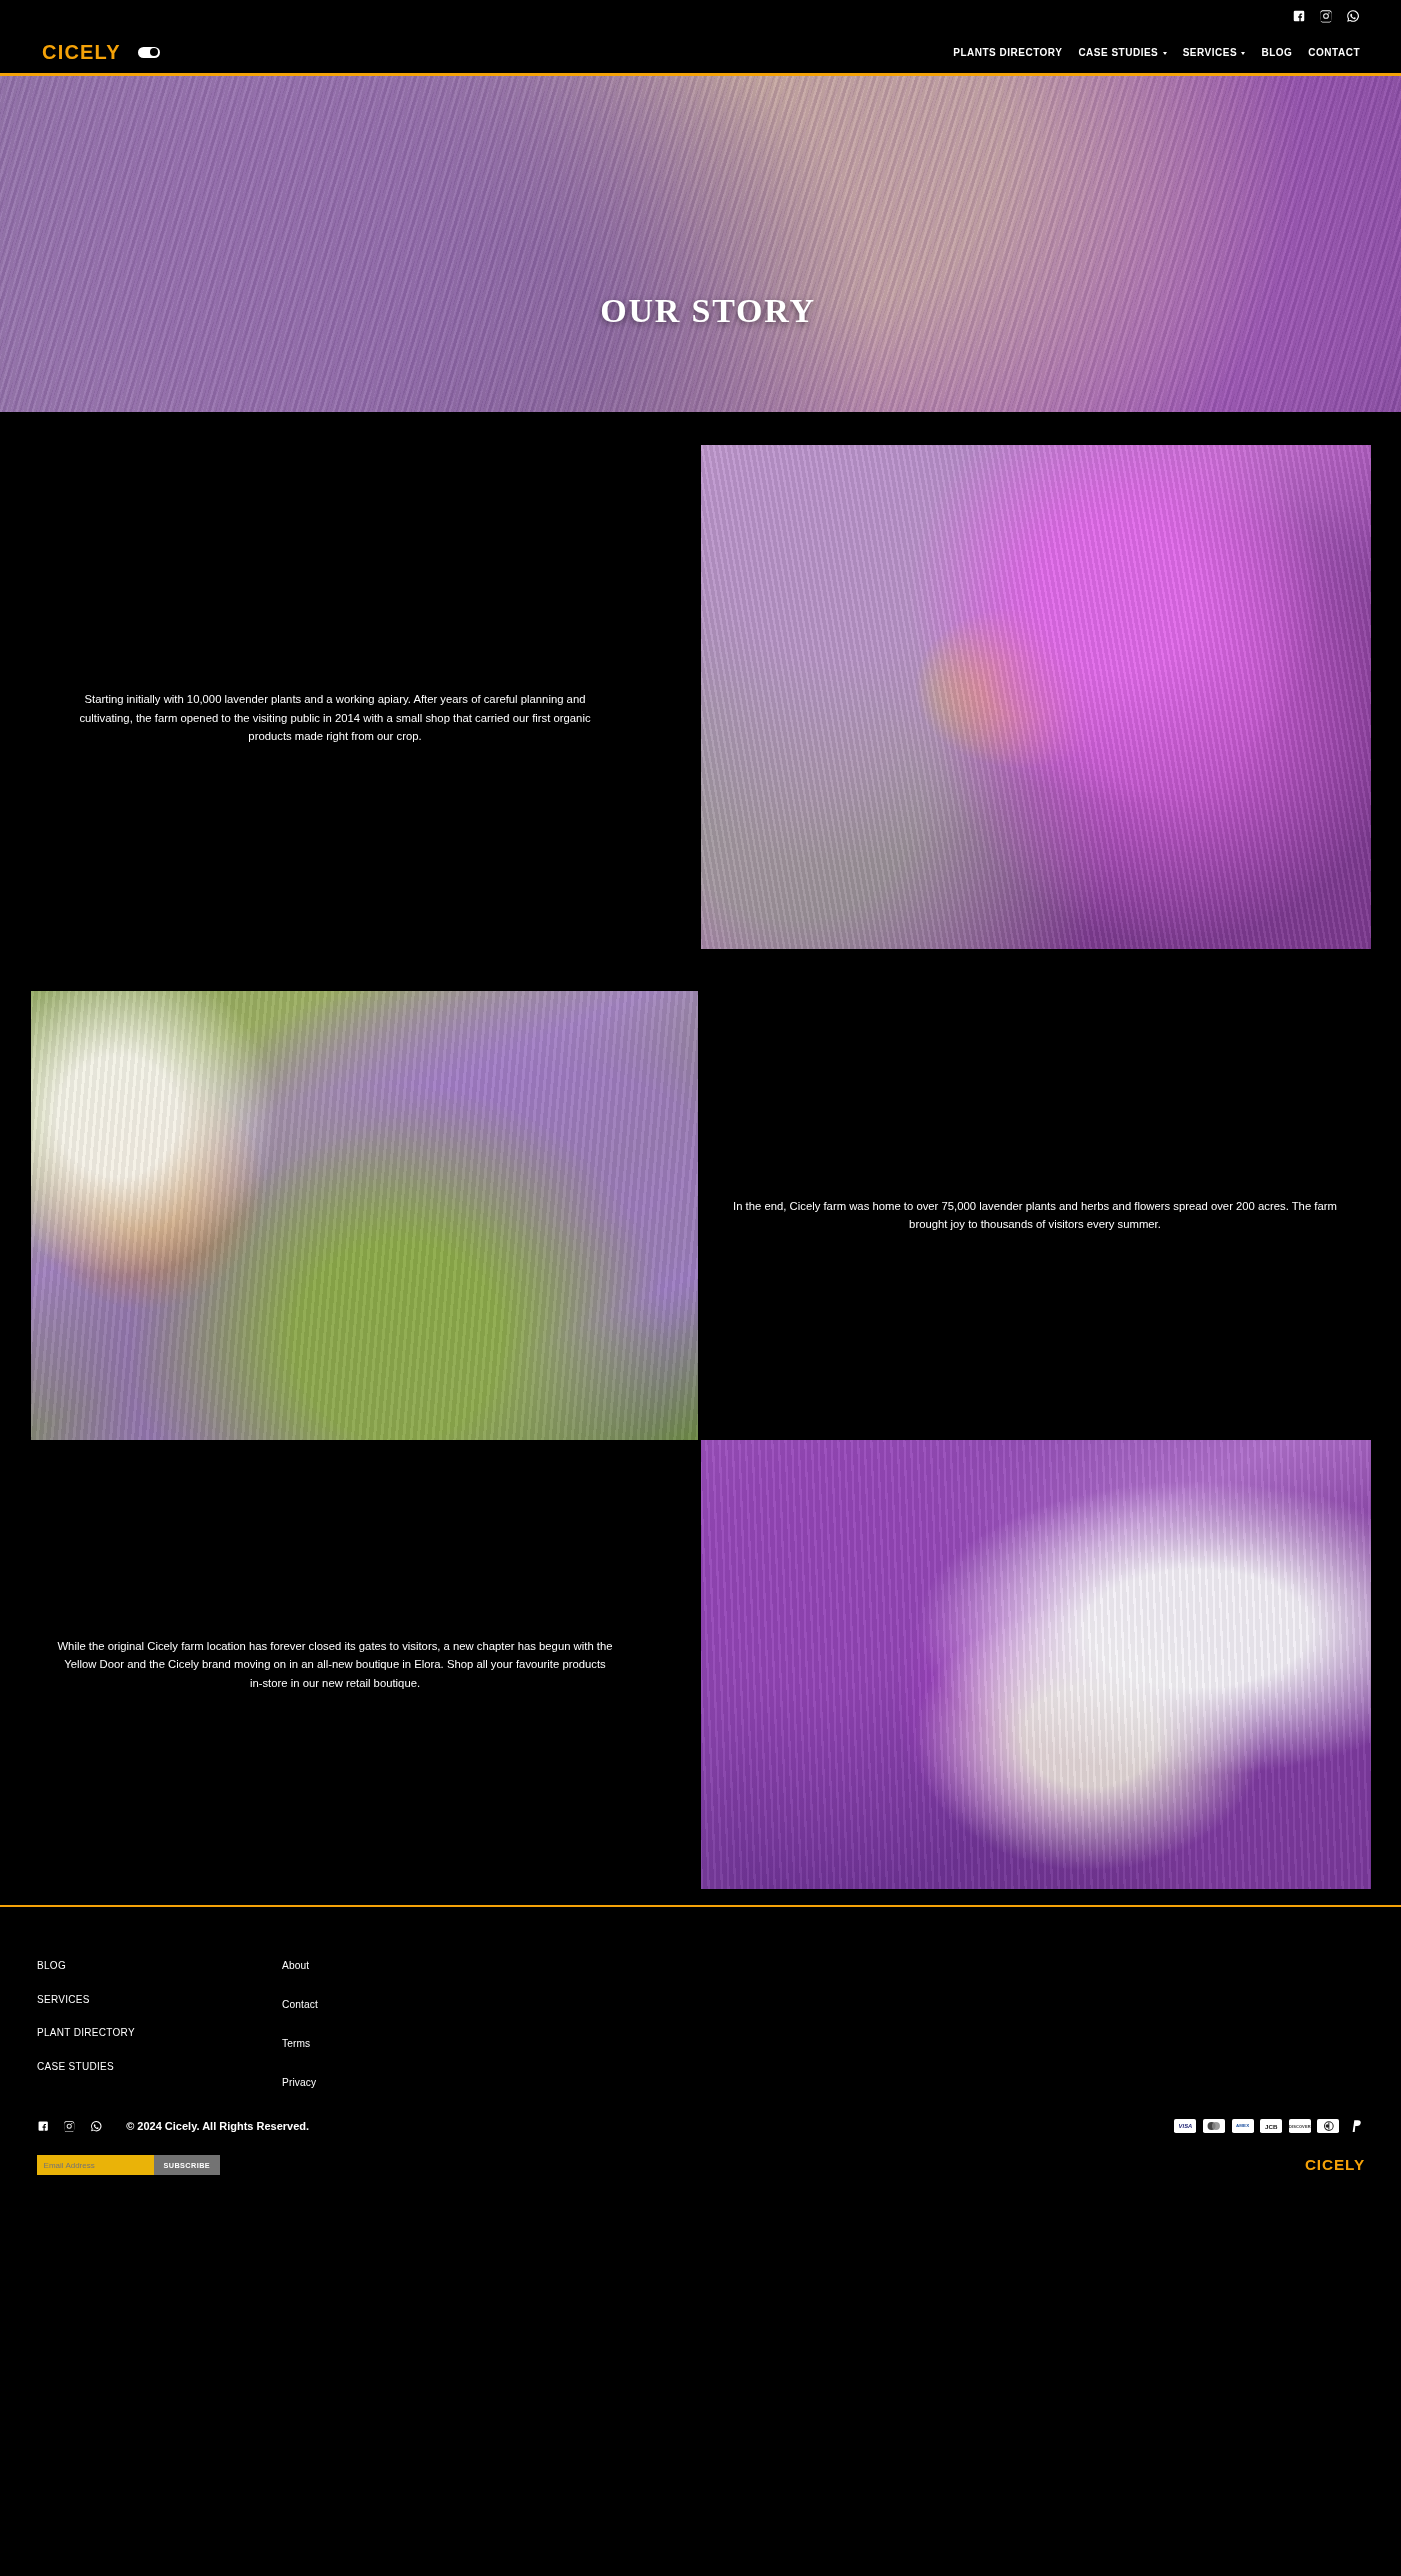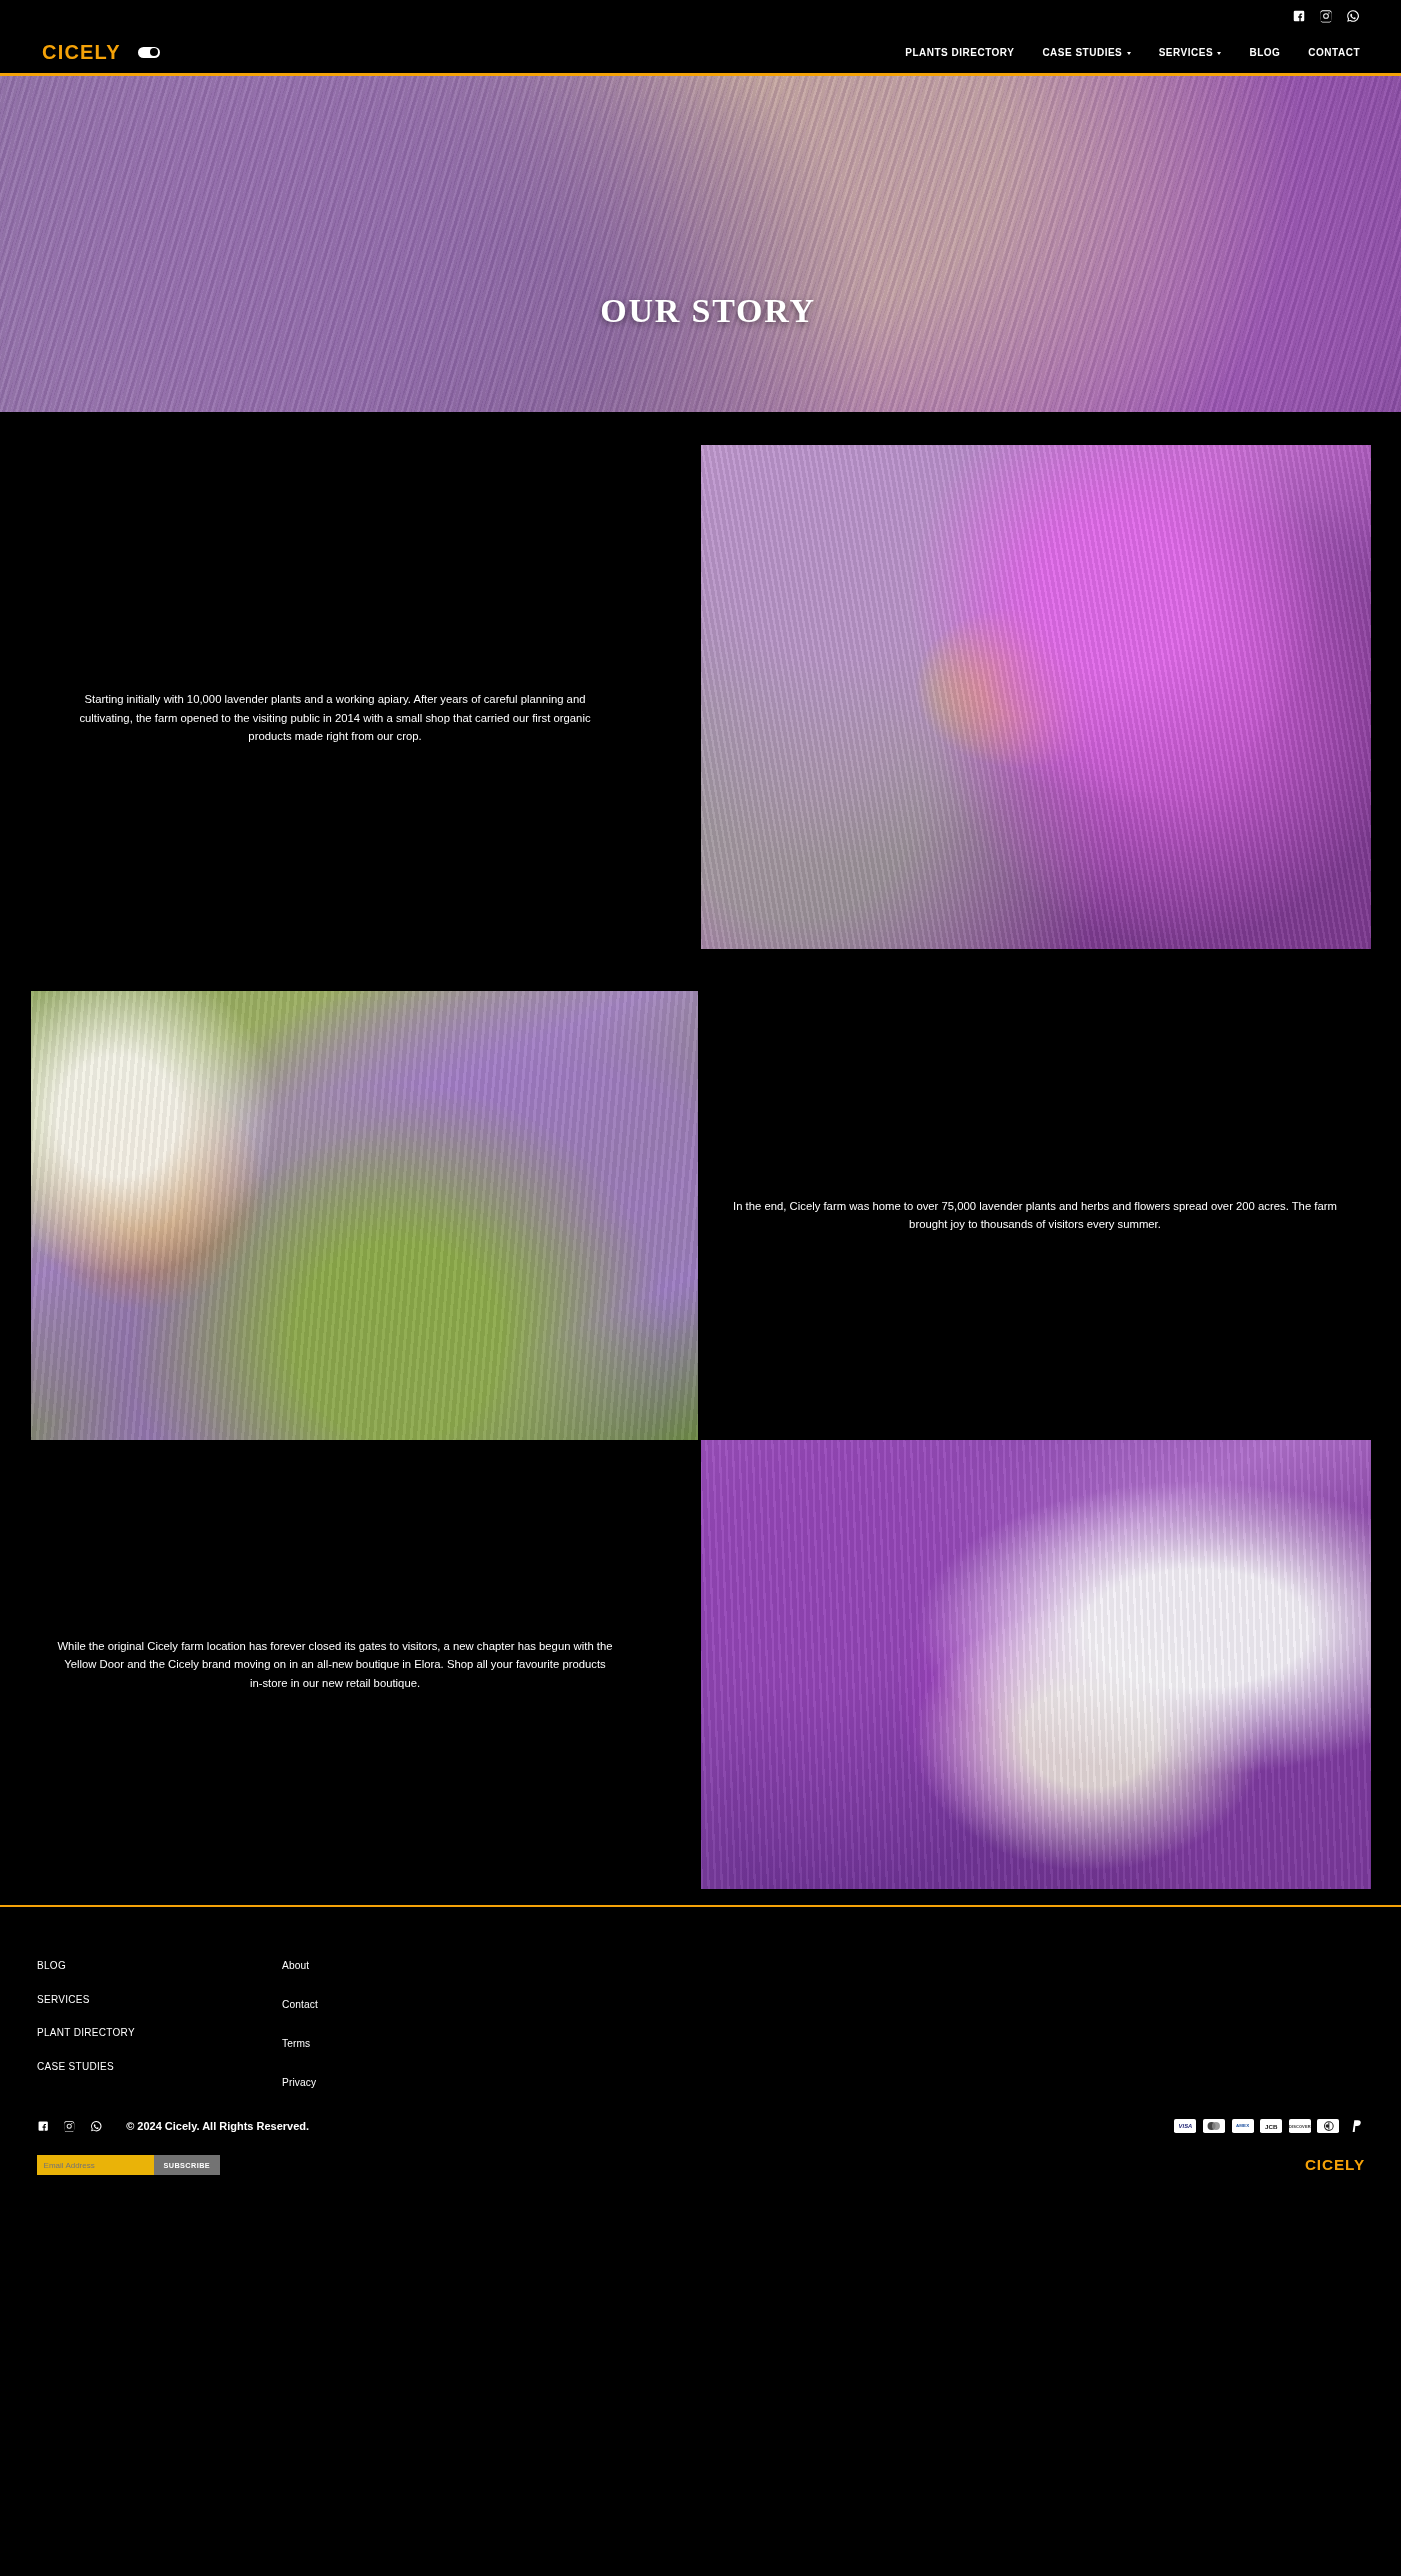--- a/index.html
+++ b/index.html
@@ -15,21 +15,21 @@
   .social-row { display:flex; align-items:center; gap:13px; }
   .soc { width:14px; height:14px; display:block; }
   .soc svg { width:100%; height:100%; fill:#fff; display:block; }
 
   
   .navbar { height:41px; background:#000; display:flex; align-items:center; padding:0 42px; position:relative; }
   .brand-wrap { display:flex; align-items:center; gap:17.5px; }
   .brand { color:#f5a208; font-size:20px; font-weight:bold; letter-spacing:1.2px; font-family:"Liberation Sans", sans-serif; }
   .mode-toggle { width:22px; height:11.7px; border-radius:6.6px; background:#fff; position:relative; cursor:pointer; }
   .mode-toggle::after { content:""; position:absolute; top:1.8px; right:1.8px; width:8px; height:8px; border-radius:50%; background:#000; }
-  .nav-links { margin-left:auto; display:flex; align-items:center; gap:28px; }
+  .nav-links { margin-left:auto; display:flex; align-items:center; gap:16px; }
   .nav-link { color:#fff; font-size:10px; font-weight:bold; letter-spacing:0.5px; display:flex; align-items:center; gap:4.4px; cursor:pointer; white-space:nowrap; }
   .chev { display:inline-block; width:0; height:0; border-left:2.9px solid transparent; border-right:2.9px solid transparent; border-top:3.7px solid #fff; margin-top:1.5px; }
   .orange-rule { height:2.9px; background:#f5a208; width:100%; }
 
   
   .hero { height:336px; position:relative; overflow:hidden; }
   .hero-bg { position:absolute; inset:0; background:
       radial-gradient(circle at 20% 55%, rgba(150,110,175,.85) 0 12%, transparent 45%),
       radial-gradient(circle at 36% 78%, rgba(120,85,150,.8) 0 10%, transparent 40%),
       radial-gradient(circle at 8% 30%, rgba(170,140,190,.6) 0 14%, transparent 46%),

